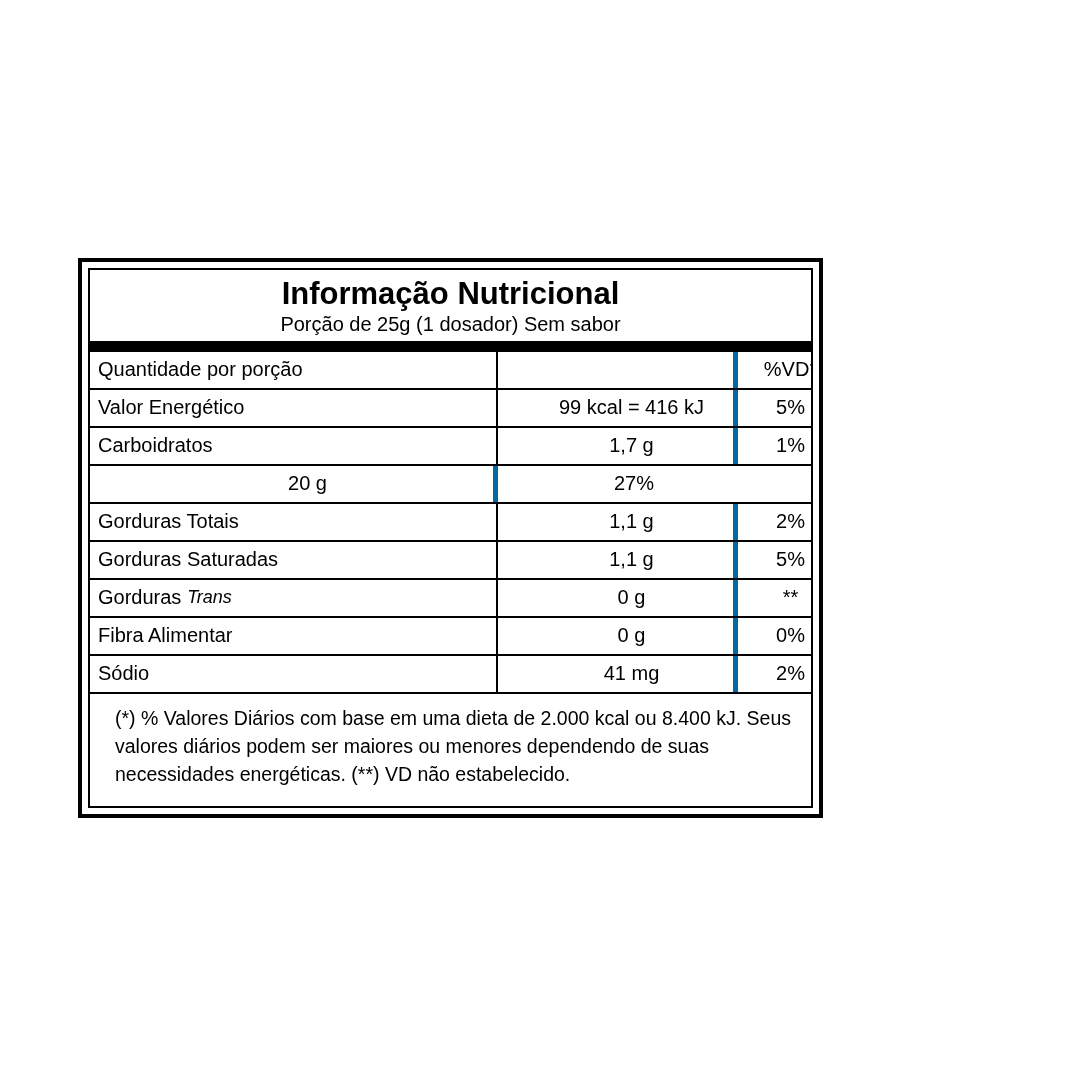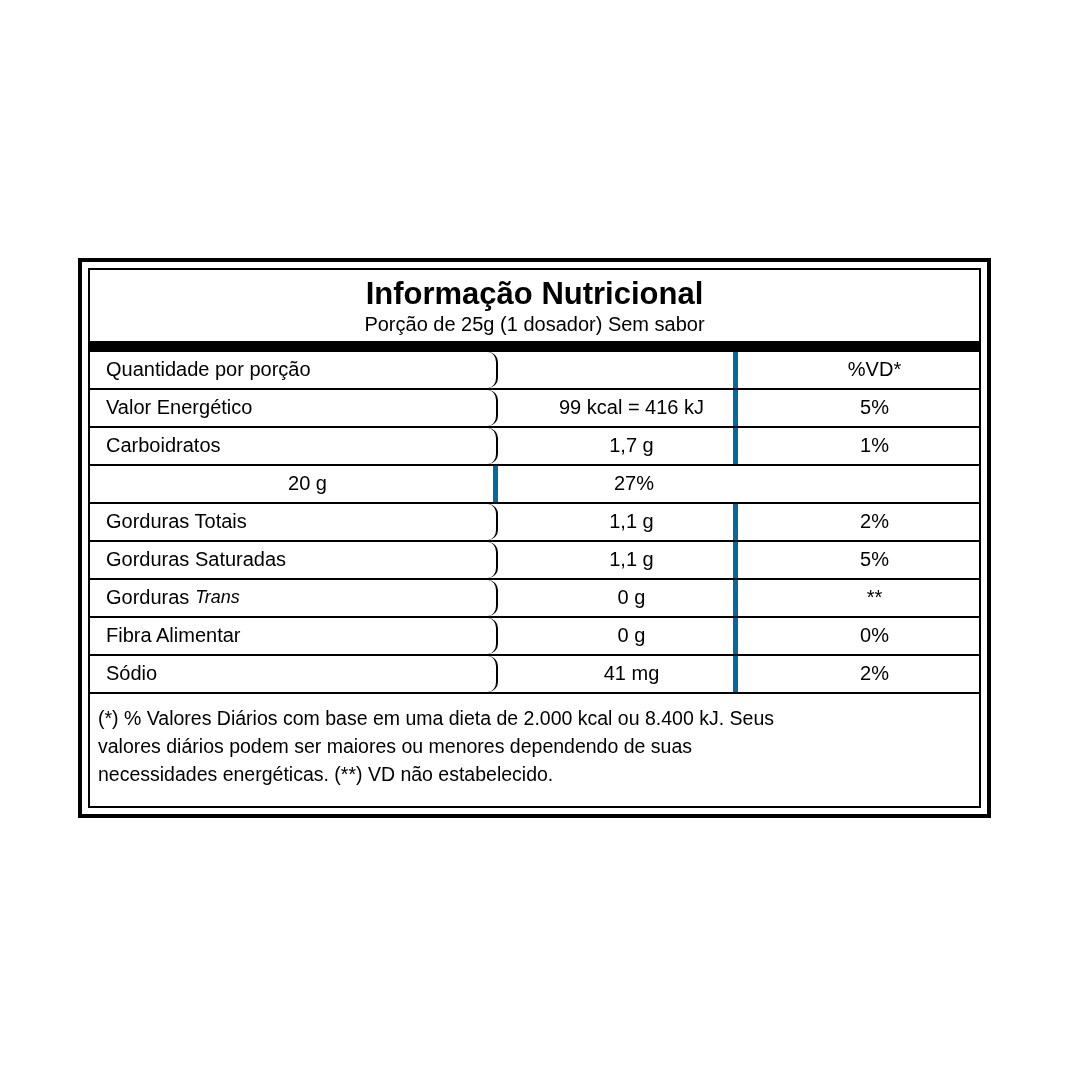--- a/index.html
+++ b/index.html
@@ -7,21 +7,21 @@
     width: 1080px; height: 1080px;
     background: #ffffff;
     font-family: "Liberation Sans", sans-serif;
     color: #000000;
     position: relative;
     overflow: hidden;
   }
   .label-outer {
     position: absolute;
     left: 78px; top: 258px;
-    width: 913px; height: 560px;
+    width: 745px; height: 560px;
     border: 4px solid #000;
     padding: 6px;
     background: #fff;
   }
   .label-inner {
     width: 100%; height: 100%;
     border: 2px solid #000;
     display: flex;
     flex-direction: column;
     background: #fff;
@@ -56,39 +56,39 @@
   .nt-cell {
     display: flex;
     align-items: center;
     font-size: 20px;
     overflow: hidden;
     white-space: nowrap;
     padding-left: 32px;
   }
   .nt-cell.c1 {
     justify-content: flex-start;
-    padding-left: 16px;
+    padding-left: 8px;
     border-right: 2px solid #000;
-    border-radius: 10px;
   }
   .nt-cell.c2 {
     justify-content: center;
     border-right: 5px solid #0369a1;
   }
   .nt-cell.c3 { justify-content: center; }
   .italic-part {
     font-style: italic;
     font-size: 18px;
     margin-left: 0.32em;
   }
   .footnote {
     flex: 1;
     padding: 10px 8px 0 8px;
     font-size: 19.5px;
     line-height: 28px;
+    margin-left: 17px;
   }
 </style>
 </head>
 <body>
 
 <div class="label-outer">
   <div class="label-inner">
 
     <div class="label-header">
       <div class="label-title">Informação Nutricional</div>

